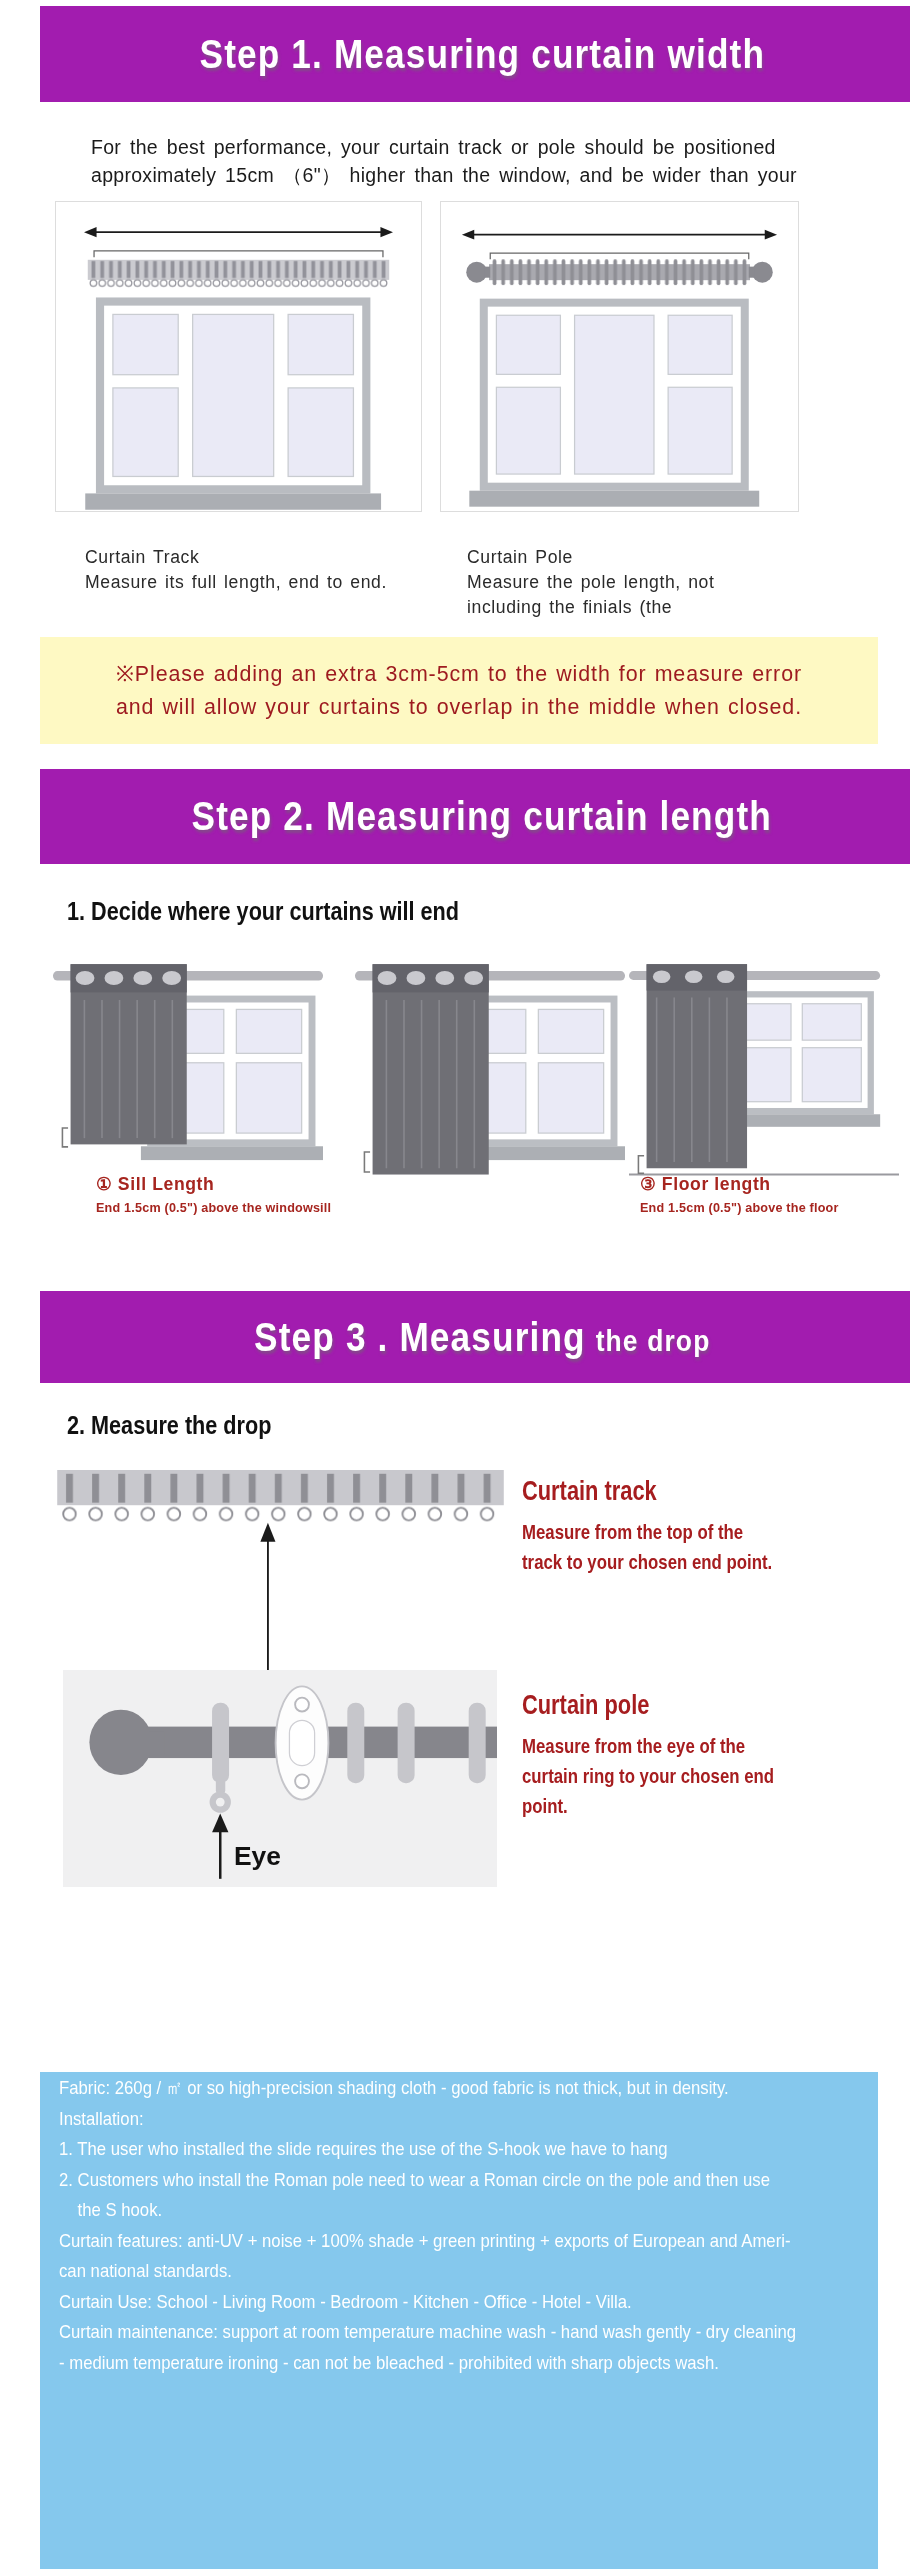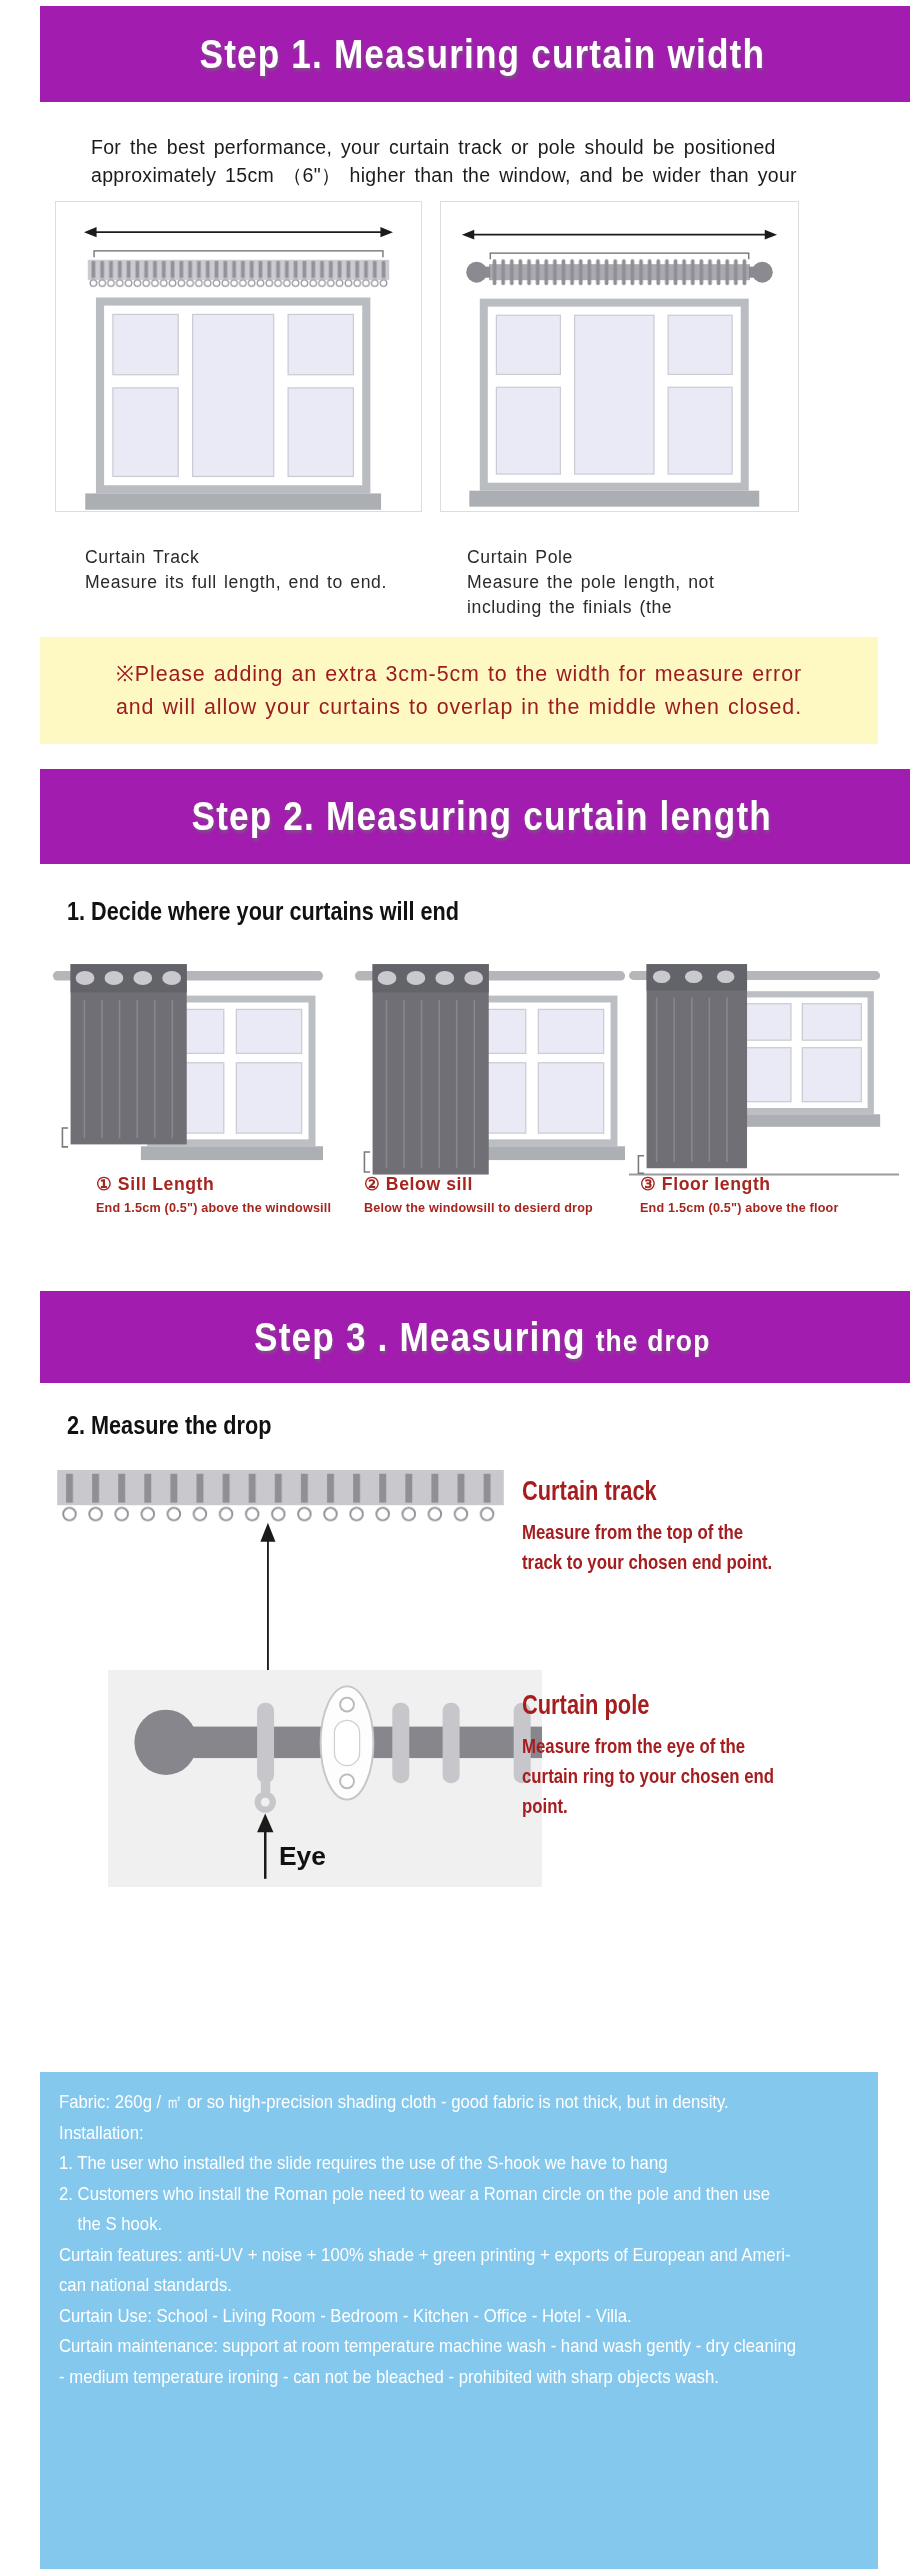--- a/index.html
+++ b/index.html
@@ -43,26 +43,26 @@
   .sec-heading > span { display:inline-block; transform:scaleX(.82); transform-origin:0 50%; }
 
   .opt-title { font-size:17.6px; font-weight:bold; color:#A6251F; letter-spacing:0.6px; white-space:nowrap; }
   .opt-desc  { font-size:12.6px; font-weight:bold; color:#A6251F; letter-spacing:0.2px; white-space:nowrap; }
 
   .red-title { font-size:28px; font-weight:bold; color:#A61D1F; white-space:nowrap; }
   .red-title > span { display:inline-block; transform:scaleX(.78); transform-origin:0 50%; }
   .red-lines { transform:scaleX(.8); transform-origin:0 0; }
   .red-lines > div { font-size:21px; font-weight:bold; color:#A61D1F; line-height:30px; white-space:nowrap; }
 
-  .pole-box { background:#F0F0F1;margin-left:45px; }
+  .pole-box { background:#F0F0F1; }
   .eye-label { font-size:26.4px; font-weight:bold; color:#111111; }
 
   .footer {
     left:40px; top:2072px; width:838px; height:497px; background:#85C8ED;
-    box-sizing:border-box; padding:15px 0 0 19px;
+    box-sizing:border-box; padding:1px 0 0 19px;
   }
   .footer-lines { transform:scaleX(.88); transform-origin:0 0; }
   .footer-line {
     color:#ffffff; font-size:19px; line-height:30.5px; white-space:pre;
   }
 </style>
 </head>
 <body>
 
 <div class="page">
@@ -248,24 +248,20 @@
       </g>
       <line x1="0" y1="340" x2="430" y2="340" stroke="#9A9A9F" stroke-width="3"></line>
       <path d="M24,310 h-9 v28 h9" fill="none" stroke="#7a7a7a" stroke-width="2.5"></path>
     </svg>
   </div>
 
   <div class="abs" style="left:96px; top:1174px;">
     <div class="opt-title">① Sill Length</div>
     <div class="opt-desc" style="margin-top:6.3px;">End 1.5cm (0.5") above the windowsill</div>
   </div>
-  <div class="abs" style="left:364px; top:1174px;">
-    <div class="opt-title">② Below sill</div>
-    <div class="opt-desc" style="margin-top:6.3px;">Below the windowsill to desierd drop</div>
-  </div>
   <div class="abs" style="left:640px; top:1174px;">
     <div class="opt-title">③ Floor length</div>
     <div class="opt-desc" style="margin-top:6.3px;">End 1.5cm (0.5") above the floor</div>
   </div>
 
   <div class="abs banner" style="top:1291px; height:92px;">
     <span class="banner-text"><span>Step 3 . Measuring</span><span class="banner-sub">the drop</span></span>
   </div>
 
   <div class="abs sec-heading" style="left:67px; top:1410px;">

